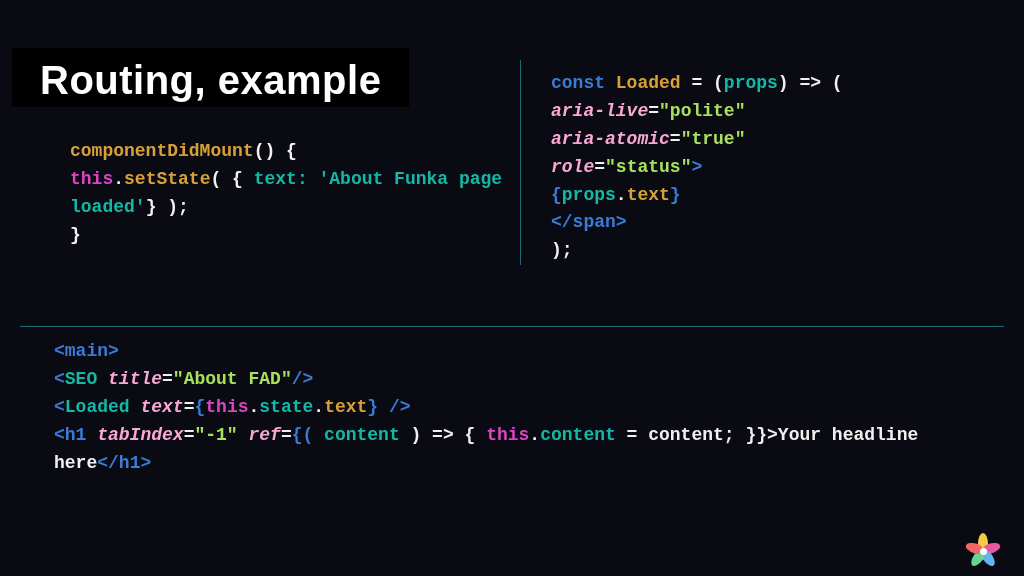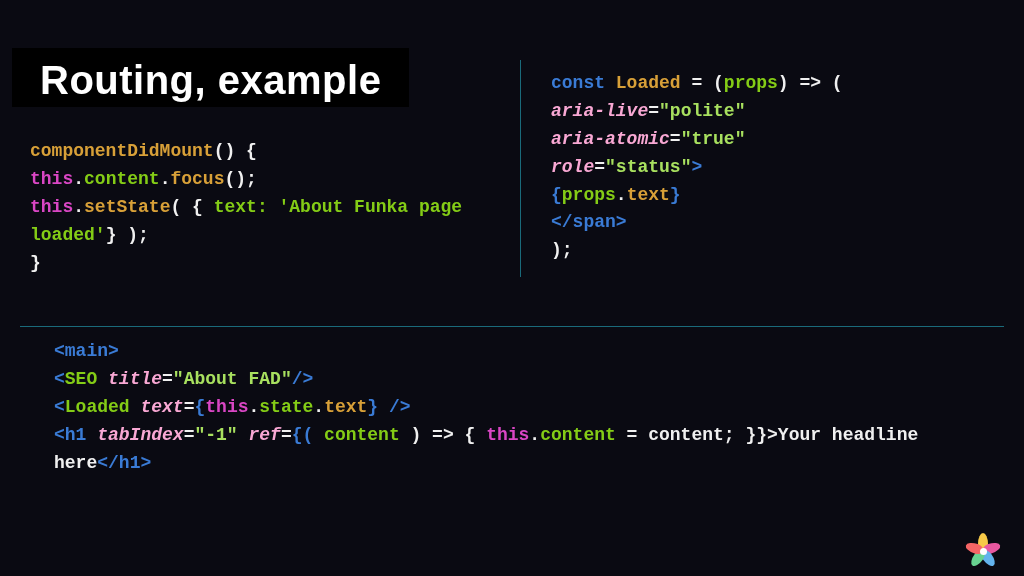--- a/index.html
+++ b/index.html
@@ -24,21 +24,21 @@
     letter-spacing: 0.5px;
   }
   .columns {
     display: flex;
     width: 100%;
     position: absolute;
     top: 60px;
   }
   .left-col {
     width: 520px;
-    padding: 78px 0 0 30px;
+    padding: 78px 0 0 70px;
   }
   .right-col {
     flex: 1;
     padding: 10px 0 0 30px;
     border-left: 1px solid #1a6a7a;
   }
   .code {
     font-family: Consolas, 'Courier New', monospace;
     font-size: 18px;
     line-height: 1.55;
@@ -54,21 +54,21 @@
   .bottom {
     position: absolute;
     top: 338px;
     left: 54px;
     right: 20px;
   }
   .c-orange { color: #d8a038; }
   .c-orange-it { color: #f9a8d4; font-style: italic; }
   .c-magenta { color: #d946c4; }
   .c-white { color: #f0f0f0; }
-  .c-mint { color: #84cc16; }
+  .c-mint { color: #14b8a6; }
   .c-blue { color: #3a7bd5; }
   .c-lime { color: #a8e05f; }
   .logo {
     position: absolute;
     right: 22px;
     bottom: 14px;
     width: 38px;
     height: 38px;
   }
   .petal {
@@ -99,21 +99,20 @@
 
 
 <div class="title-block">
   <h1>Routing, example</h1>
 </div>
 
 <div class="columns">
   <div class="left-col">
     <div class="code">
       <div><span class="c-orange">componentDidMount</span><span class="c-white">() {</span></div>
-      <div><span class="c-magenta">this</span><span class="c-white">.</span><span class="c-mint">content</span><span class="c-white">.</span><span class="c-orange">focus</span><span class="c-white">();</span></div>
       <div><span class="c-magenta">this</span><span class="c-white">.</span><span class="c-orange">setState</span><span class="c-white">( { </span><span class="c-mint">text: 'About Funka page</span></div>
       <div><span class="c-mint">loaded'</span><span class="c-white">} );</span></div>
       <div><span class="c-white">}</span></div>
     </div>
   </div>
   <div class="right-col">
     <div class="code">
       <div><span class="c-blue">const </span><span class="c-orange">Loaded </span><span class="c-white">= (</span><span class="c-mint">props</span><span class="c-white">) =&gt; (</span></div>
       <div><span class="c-orange-it">aria-live</span><span class="c-white">=</span><span class="c-lime">"polite"</span></div>
       <div><span class="c-orange-it">aria-atomic</span><span class="c-white">=</span><span class="c-lime">"true"</span></div>

